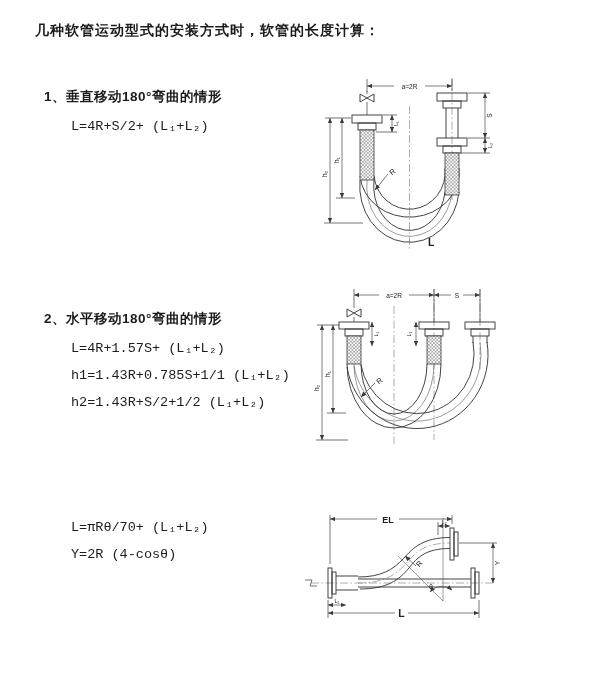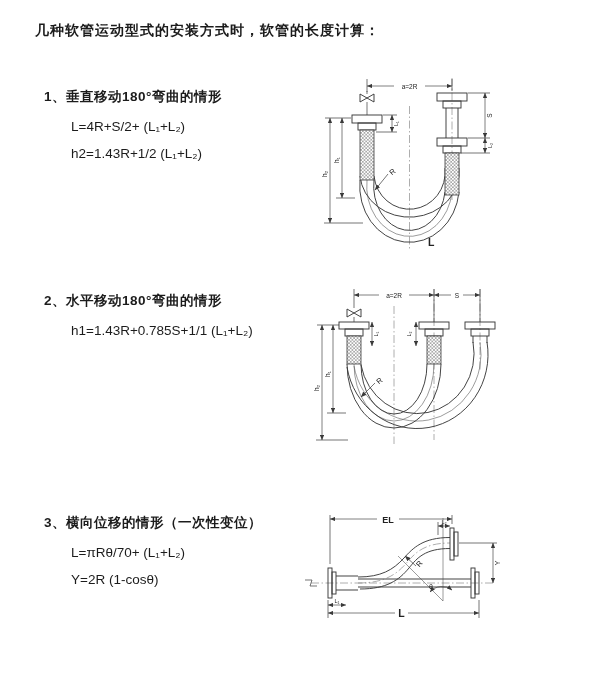--- a/index.html
+++ b/index.html
@@ -7,23 +7,23 @@
     width:600px;height:675px;position:relative;background:#ffffff;
     font-family:"Liberation Sans","DejaVu Sans",sans-serif;color:#1c1c1c;
     overflow:hidden;
   }
   .page-title{
     position:absolute;left:35px;top:22px;font-size:14px;font-weight:bold;
     letter-spacing:1px;white-space:nowrap;
   }
   .section{position:absolute;left:44px;width:275px;}
   .heading{font-size:13.5px;font-weight:bold;letter-spacing:.5px;margin-bottom:7px;white-space:nowrap;}
-  .formula{font-size:13.5px;line-height:27px;padding-left:27px;white-space:nowrap;}
+  .formula{font-size:13.5px;line-height:27px;padding-left:27px;white-space:nowrap;font-family:Liberation Mono, monospace;}
   #sec1{top:88px;}
-  #sec2{top:292px;}
+  #sec2{top:310px;}
   #sec3{top:514px;}
   .diag{position:absolute;}
   #d1{left:305px;top:70px;}
   #d2{left:298px;top:282px;}
   #d3{left:303px;top:506px;}
   svg .ln{stroke:#3a3a3a;stroke-width:.7;fill:none;}
   svg .part{stroke:#3a3a3a;stroke-width:.95;fill:none;}
   svg .thin{stroke:#4a4a4a;stroke-width:.55;fill:none;}
   svg .dim{stroke:#3a3a3a;stroke-width:.65;fill:none;marker-start:url(#arr);marker-end:url(#arr);}
   svg .cl{stroke:#6a6a6a;stroke-width:.55;fill:none;stroke-dasharray:8 2.5 1.5 2.5;}
@@ -46,32 +46,32 @@
       <path d="M0,0 L3.4,3.4 M3.4,0 L0,3.4" stroke="#5a5a5a" stroke-width="0.45" fill="none"></path>
     </pattern>
   </defs>
 </svg>
 
 <div class="page-title">几种软管运动型式的安装方式时，软管的长度计算：</div>
 
 <div class="section" id="sec1">
   <div class="heading">1、垂直移动180°弯曲的情形</div>
   <div class="formula">L=4R+S/2+ (L₁+L₂)</div>
-  <div class="formula">h2=1.43R+1/2 (L₁+L₂)</div>
 </div>
 
 <div class="section" id="sec2">
   <div class="heading">2、水平移动180°弯曲的情形</div>
+  <div class="formula">L=4R+1.57S+ (L₁+L₂)</div>
   <div class="formula">h1=1.43R+0.785S+1/1 (L₁+L₂)</div>
+  <div class="formula">h2=1.43R+S/2+1/2 (L₁+L₂)</div>
 </div>
 
 <div class="section" id="sec3">
-  <div class="heading">3、横向位移的情形（一次性变位）</div>
   <div class="formula">L=πRθ/70+ (L₁+L₂)</div>
-  <div class="formula">Y=2R (1-cosθ)</div>
+  <div class="formula">Y=2R (4-cosθ)</div>
 </div>
 
 <svg id="d1" class="diag" width="245" height="188" viewBox="0 0 245 188">
 
   <line class="cl" x1="104.5" y1="36" x2="104.5" y2="180"></line>
   <line class="cl" x1="147" y1="8" x2="147" y2="130"></line>
 
   <g>
     <path class="part" d="M55,110 A49.5,56 0 0 0 154,122"></path>
     <path class="thin" d="M62,110 A42.5,50 0 0 0 147,122"></path>

